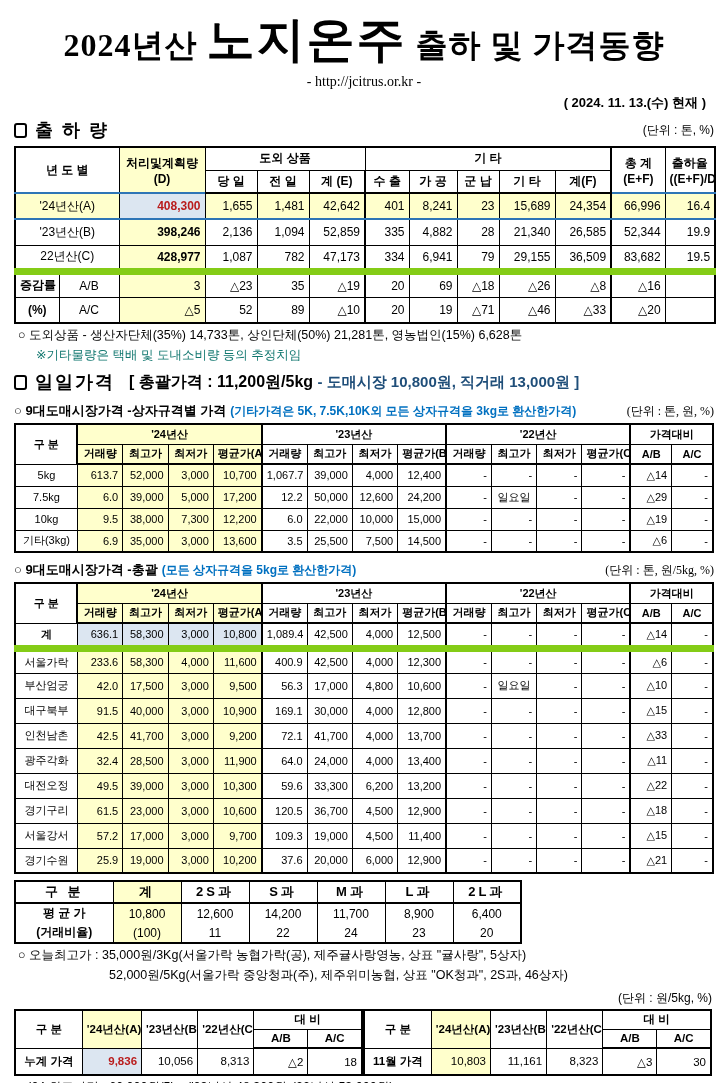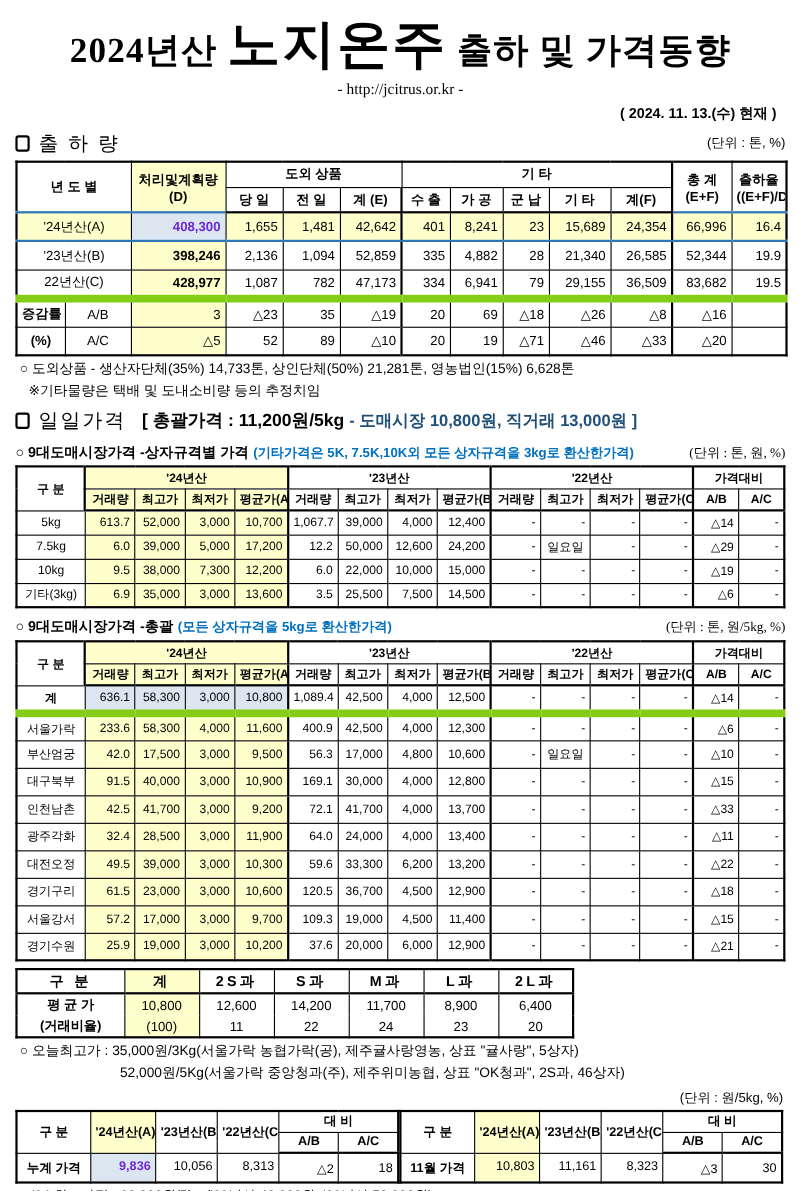--- a/index.html
+++ b/index.html
@@ -11,38 +11,38 @@
   }
   
   .doc-title { text-align:center; font-family:"Liberation Serif","DejaVu Serif",serif;
     font-weight:bold; font-size:32px; letter-spacing:1px; margin-top:2px; }
   .doc-title .main { font-size:48px; font-weight:900; letter-spacing:2px; }
   .url-line { text-align:center; font-size:14px; margin-top:2px; font-family:"Liberation Serif","DejaVu Serif",serif; }
   .date-line { text-align:right; font-size:13px; font-weight:bold; margin:4px 8px 2px 0; }
   
   .sec { display:flex; align-items:center; margin:6px 0 4px 0; }
   .sq { width:13px; height:15px; border:2.5px solid #000; border-radius:3px; display:inline-block; margin-right:8px; flex:0 0 auto; }
-  .sec-label { font-size:18px; font-weight:normal; letter-spacing:2px; }
+  .sec-label { font-size:18px; font-weight:bold; letter-spacing:2px; }
   .sec .summary1 { font-size:16px; font-weight:bold; margin-left:14px; }
   .sec .summary2 { font-size:15px; font-weight:bold; color:#1F4E79; }
   .unit-right { margin-left:auto; font-size:12px; }
   .byline { display:flex; align-items:baseline; margin:8px 0 3px 0; }
   .byline .t { font-size:13px; font-weight:bold; }
   .byline .blue { font-size:12px; font-weight:bold; color:#0070C0; margin-left:4px; }
   .byline .unit-right { font-size:12px;font-family:Liberation Serif, serif; }
   
   table { border-collapse:collapse; width:100%; table-layout:fixed; }
   .tbl { border:2px solid #000; }
   th,td { border:1px solid #000; padding:1px 4px; overflow:hidden; white-space:nowrap; }
   thead th { text-align:center; font-weight:bold; }
   tbody td { text-align:right; }
   .cen { text-align:center; }
   .y  { background:#FFFFCC; }
   .bl { background:#DCE6F1; }
-  .red { color:#6d28d9; font-weight:bold; }
+  .red { color:#b91c1c; font-weight:bold; }
   .bold { font-weight:bold; }
   .bR { border-right:2px solid #000; }
   tr.bB td { border-bottom:7px solid #84cc16; }
   thead tr:last-child th { border-bottom:2px solid #000; }
   tr.hl td { border-top:2.5px solid #2E75B6; border-bottom:2.5px solid #2E75B6; }
   tr.noB td { border-bottom:0; }
   tr.noB + tr td { border-top:0; }
   .t1 th { font-size:12px; height:23px; }
   .t1 td { font-size:12px; height:26px; }
   .t2 th,.t3 th { font-size:11px; height:20px; }
@@ -50,21 +50,21 @@
   .t3 td { font-size:11px; height:25px; }
   .t4 { width:506px; }
   .t4 th { font-size:13px; letter-spacing:3px; height:22px; }
   .t4 td { font-size:12px; height:19px; }
   .tb-wrap { display:flex; }
   .tb-wrap table { width:349px; }
   .tb th { font-size:11.5px; height:19px; }
   .tb td { font-size:11.5px; height:27px; }
   
   .note { font-size:12.5px; margin:3px 0 0 4px; }
-  .note.red-note { color:#000000; margin-left:12px; }
+  .note.red-note { color:#0f766e; margin-left:22px; }
   .note.indent2 { margin-left:95px; }
   .unit-line { text-align:right; font-size:12px; margin:6px 2px 2px 0; }
   .mt6 { margin-top:6px; }
 </style>
 </head>
 <body>
 
 <div class="doc-title"><span>2024년산 </span><span class="main">노지온주</span><span> 출하 및 가격동향</span></div>
 <div class="url-line">- http://jcitrus.or.kr -</div>
 <div class="date-line">( 2024. 11. 13.(수) 현재 )</div>

